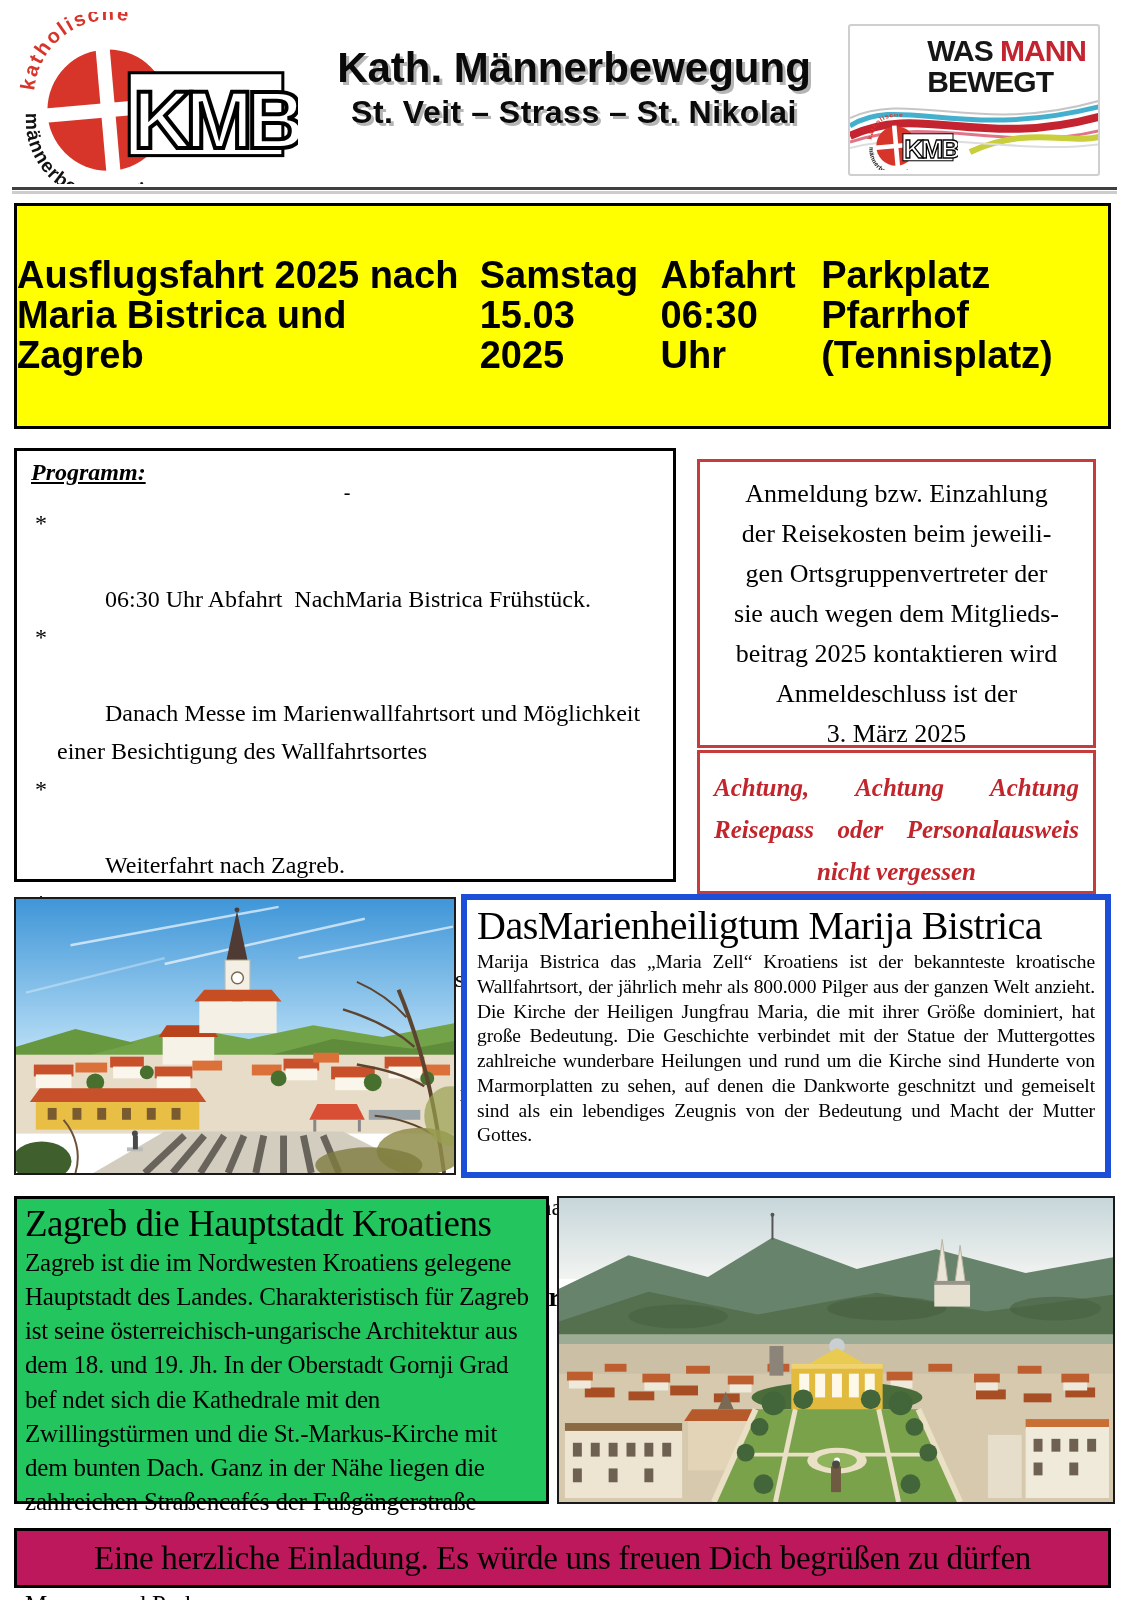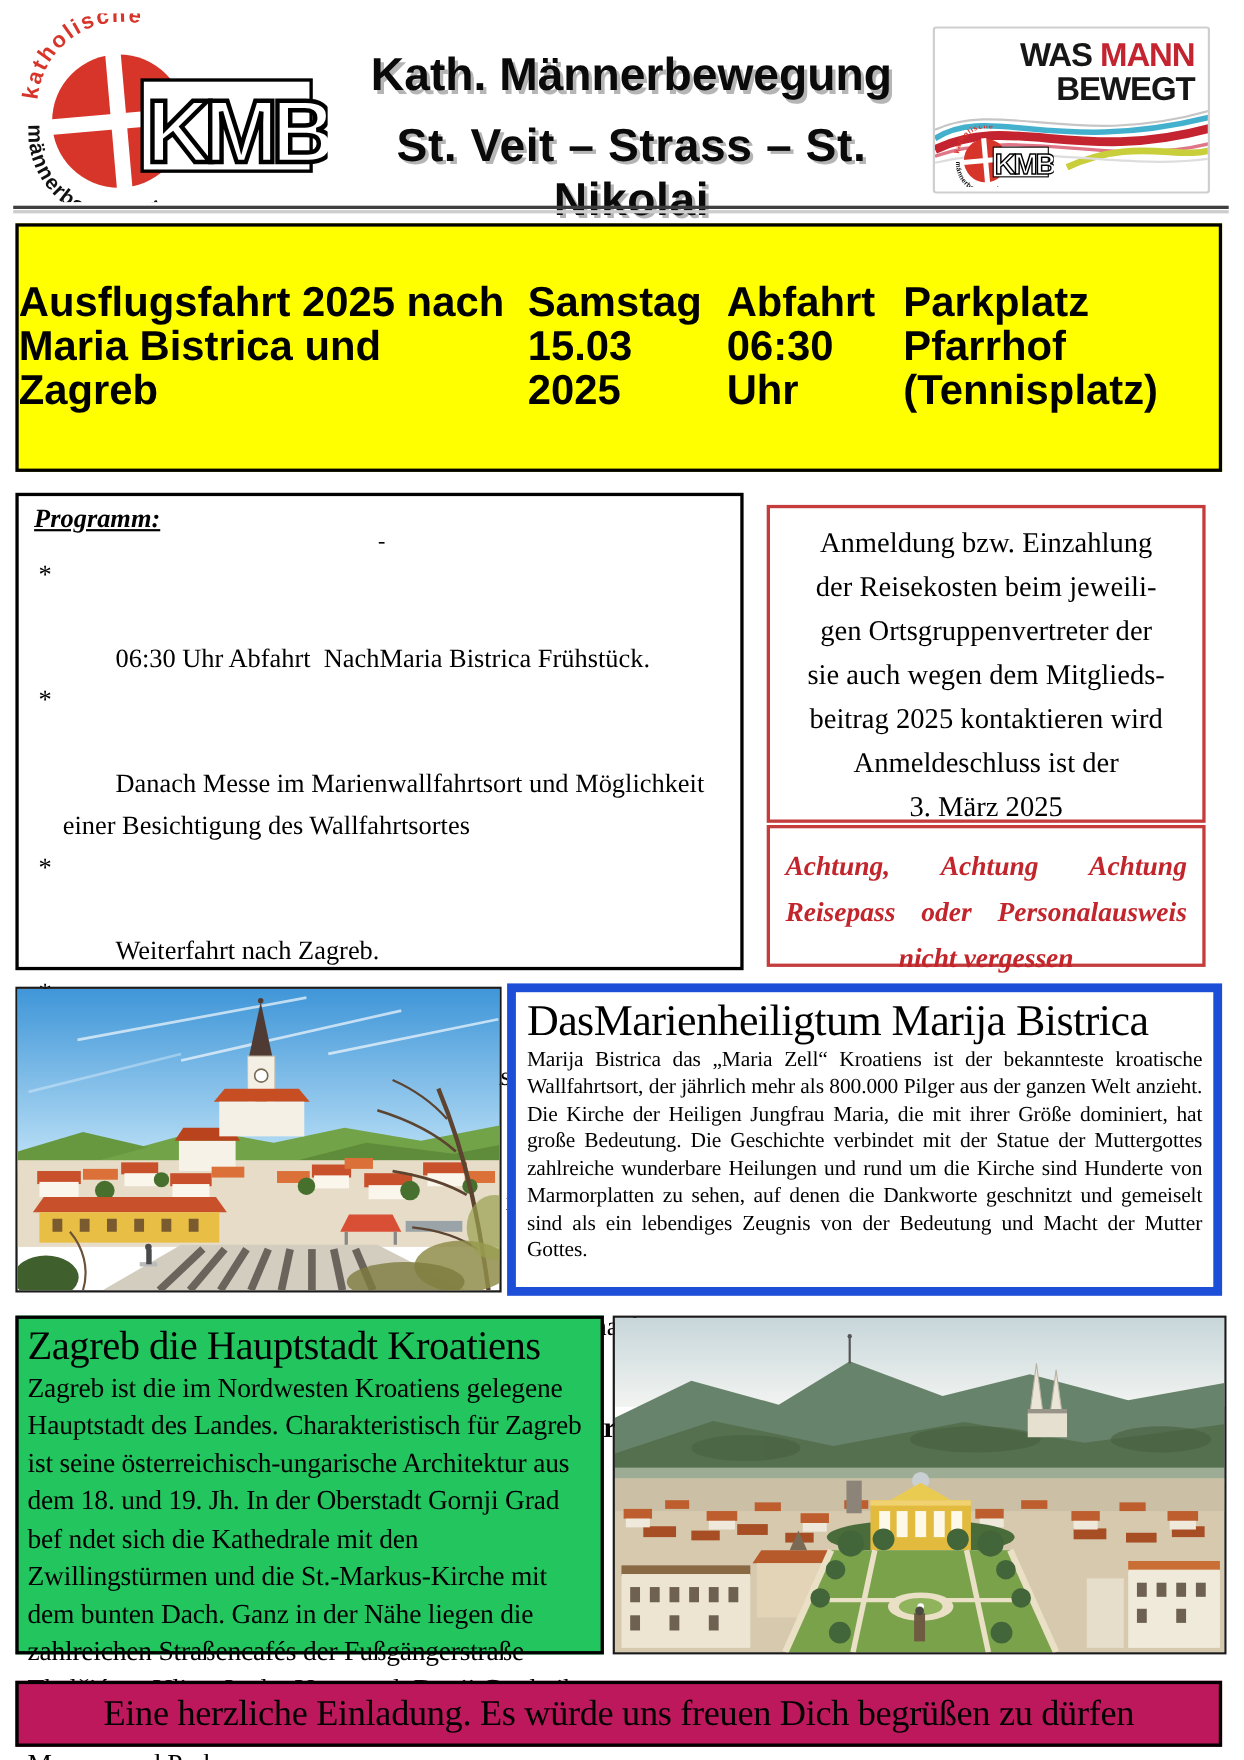--- a/index.html
+++ b/index.html
@@ -9,25 +9,25 @@
     background: #fff; overflow: hidden;
     font-family: "Liberation Serif", serif; color:#000;padding-left:28px;
   }
   .abs { position:absolute; }
 
   
   .hdr-title { left:298px; top:44px; width:552px; text-align:center;
     font-family:"Liberation Sans", sans-serif; font-weight:700; color:#0a0a0a;
     text-shadow: 3px 3px 0 #b5b5b5; }
   .hdr-line1 { font-size:42px; line-height:1.15; }
-  .hdr-line2 { font-size:42px; line-height:1.15; margin-top:16px; letter-spacing:0.5px; }
+  .hdr-line2 { font-size:32px; line-height:1.15; margin-top:2px; letter-spacing:0.5px; }
 
   .right-card { left:848px; top:24px; width:252px; height:152px;
     background:#fff; border:2px solid #cfcfcf; border-radius:3px; overflow:hidden; }
-  .wm-text { position:absolute; top:10px; right:12px; text-align:right;
+  .wm-text { position:absolute; top:10px; right:12px; text-align:left;
     font-family:"Liberation Sans", sans-serif; font-weight:700; font-size:30px;
     line-height:1.02; letter-spacing:-1px; color:#161616; }
   .wm-red { color:#C3242F; }
   .wave-svg { position:absolute; left:0; top:58px; width:252px; height:72px; }
   .mini-logo { position:absolute; left:10px; bottom:4px; width:102px; height:56px; }
 
   .divider { left:12px; top:187px; width:1105px; height:3px;
     background:#3f3f3f; box-shadow: 0 4px 0 #cdcdcd; }
 
   
@@ -46,30 +46,30 @@
   .prog-list { margin-top:6px; font-size:24px; line-height:38px; }
   .prog-item { position:relative; padding-left:26px; white-space:pre-wrap; }
   .prog-star { position:absolute; left:4px; top:0; }
   .kosten { margin-top:10px; text-align:center; font-weight:700; font-size:30px; white-space:pre-wrap; }
   .kosten-note { margin-top:12px; text-align:center; font-weight:700; font-size:27px; }
 
   
   .anmeldung { left:697px; top:459px; width:399px; height:289px;
     border:3px solid #c43c3c; padding:12px 6px; text-align:center;
     font-size:26px; line-height:40px; }
-  .achtung { left:697px; top:750px; width:399px; height:129px;
+  .achtung { left:697px; top:750px; width:399px; height:144px;
     border:3px solid #c43c3c; padding:14px 14px; color:#c2252b;
     font-weight:700; font-style:italic; font-size:25px; line-height:42px; }
   .just { text-align:justify; text-align-last:justify; }
   .cent { text-align:center; }
 
   
   .bistrica-img { left:14px; top:897px; width:442px; height:278px; border:2px solid #1a1a1a; }
   .bistrica-text { left:461px; top:894px; width:650px; height:284px;
-    border:8px solid #1d4ed8; padding:4px 10px; background:#fff; }
+    border:6px solid #1d4ed8; padding:4px 10px; background:#fff; }
   .bis-title { font-size:40px; line-height:1.1; letter-spacing:-0.5px; font-weight:400; }
   .bis-body { font-size:19.5px; line-height:1.27; text-align:justify; letter-spacing:-0.1px; margin-top:2px; }
 
   
   .zagreb-text { left:14px; top:1196px; width:535px; height:308px;
     border:3px solid #000; padding:4px 8px; background:#22c55e; }
   .zag-title { font-size:37px; line-height:1.15; letter-spacing:-0.5px; font-weight:400; }
   .zag-body { font-size:25px; line-height:1.37; letter-spacing:-0.2px; }
   .zagreb-img { left:557px; top:1196px; width:558px; height:308px; border:2px solid #1a1a1a; }
 

